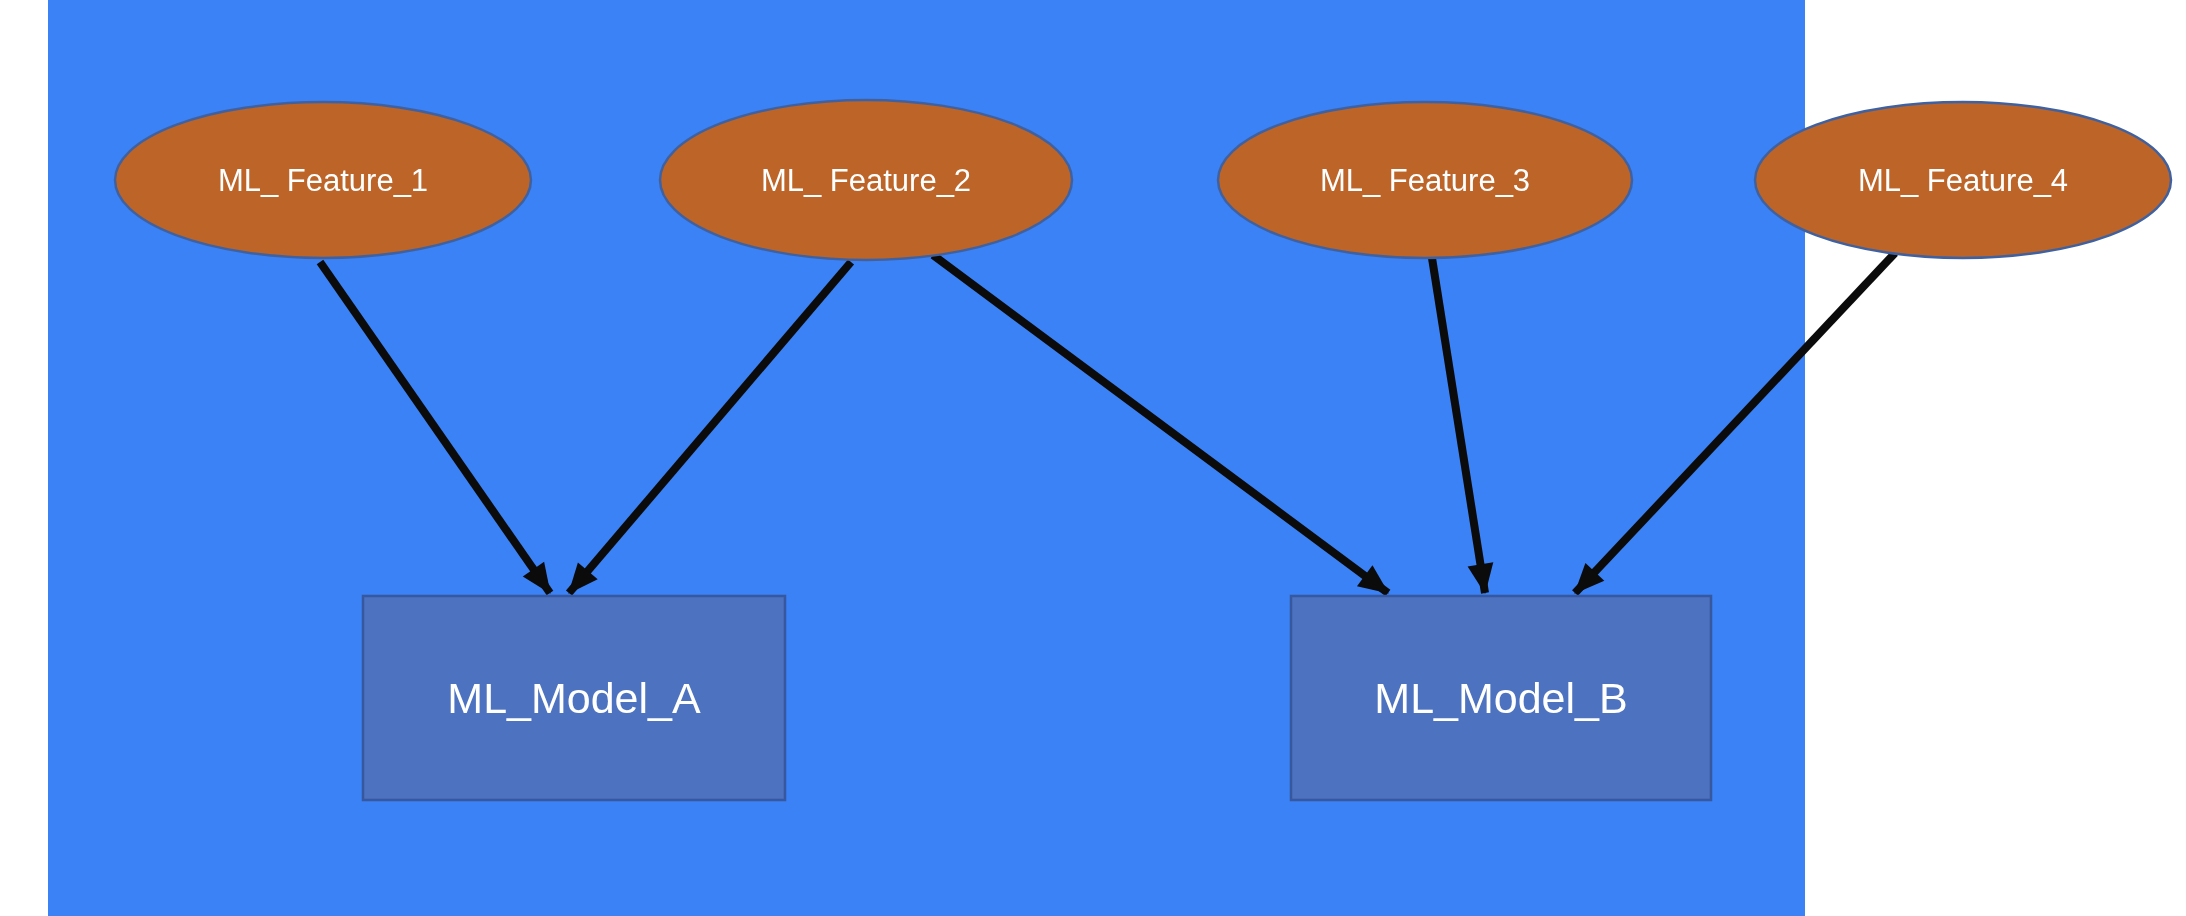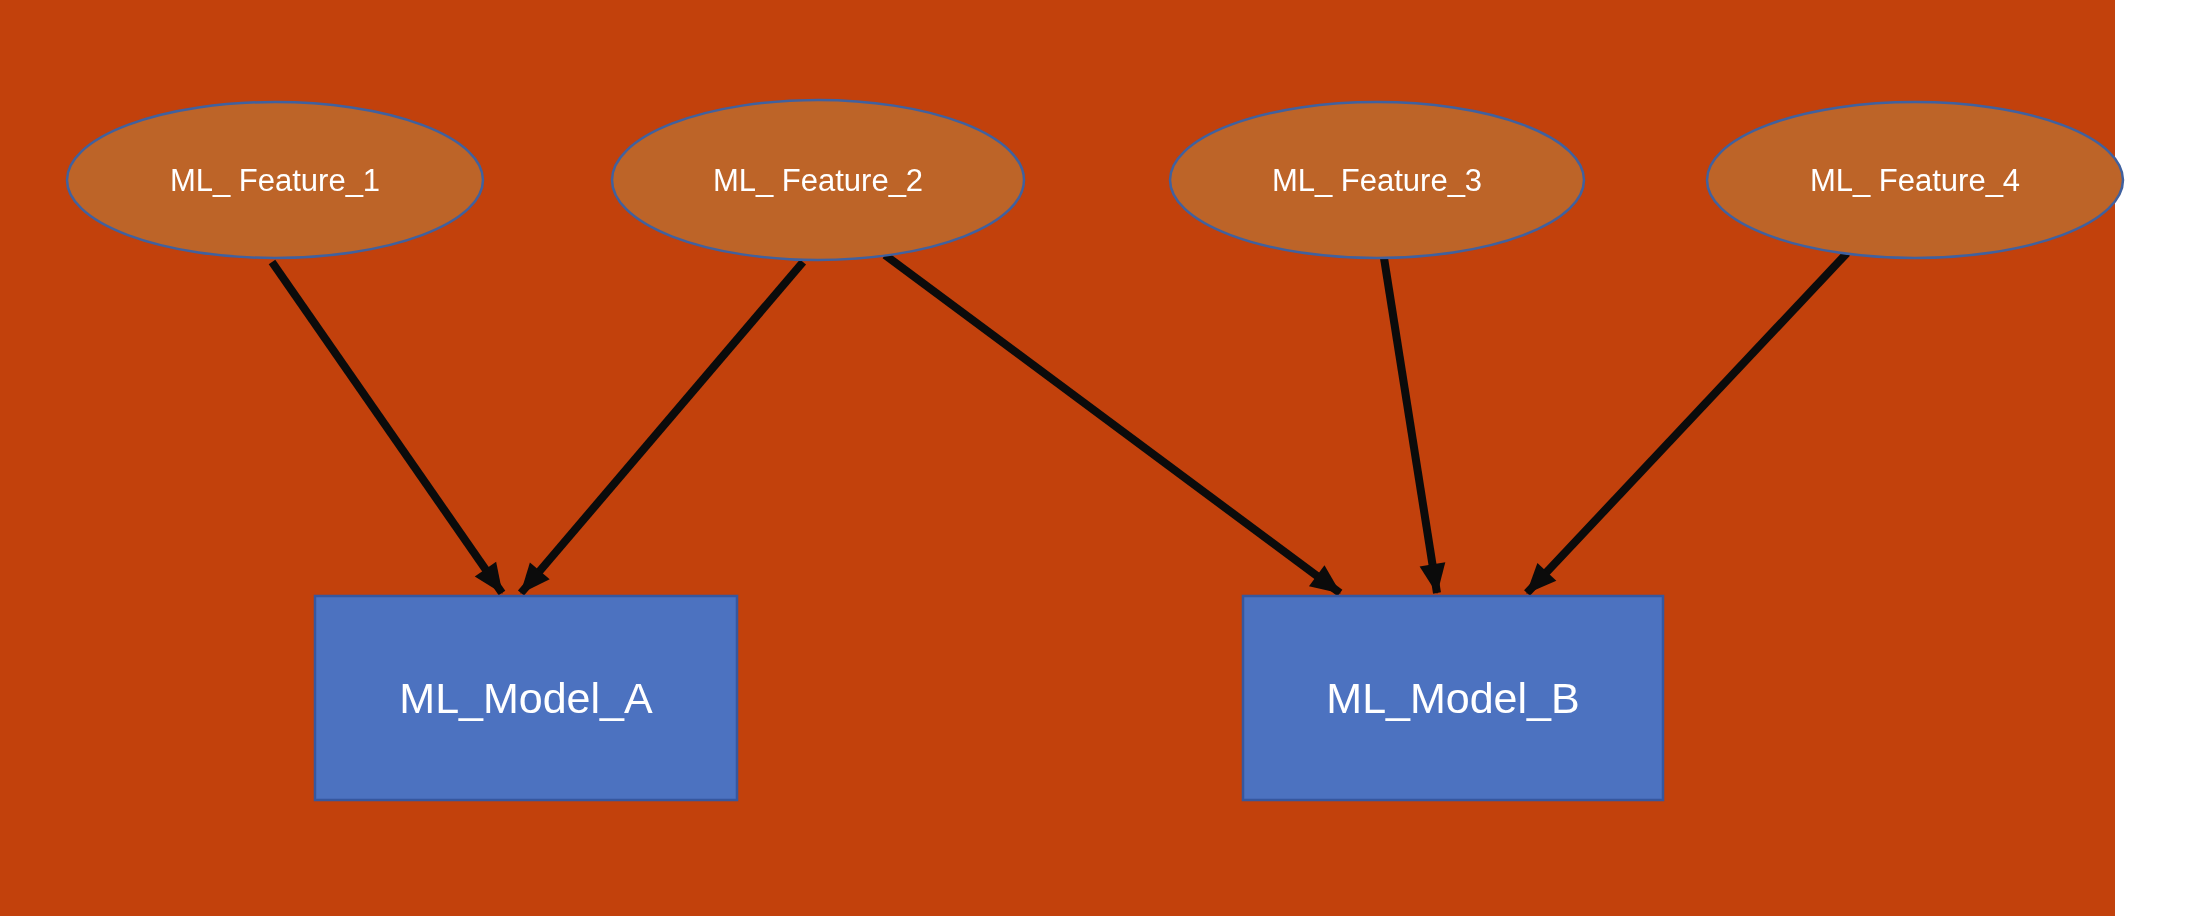--- a/index.html
+++ b/index.html
@@ -6,23 +6,24 @@
     margin: 0;
     padding: 0;
     background: #ffffff;
     width: 2186px;
     height: 916px;
     overflow: hidden;
     font-family: "Liberation Sans", sans-serif;
   }
   .canvas {
     position: relative;
-    width: 2115px;
+    width: 1757px;
     height: 916px;
-    background: #c2410c;
+    background: #3b82f6;
+    margin-left: 48px;
   }
   svg { display: block; }
   .node-label {
     font-family: "Liberation Sans", sans-serif;
     text-anchor: middle;
     fill: #ffffff;
   }
   .ellipse-label { font-size: 31px; }
   .rect-label { font-size: 43px; }
   .edge-line { stroke-linecap: butt; }

